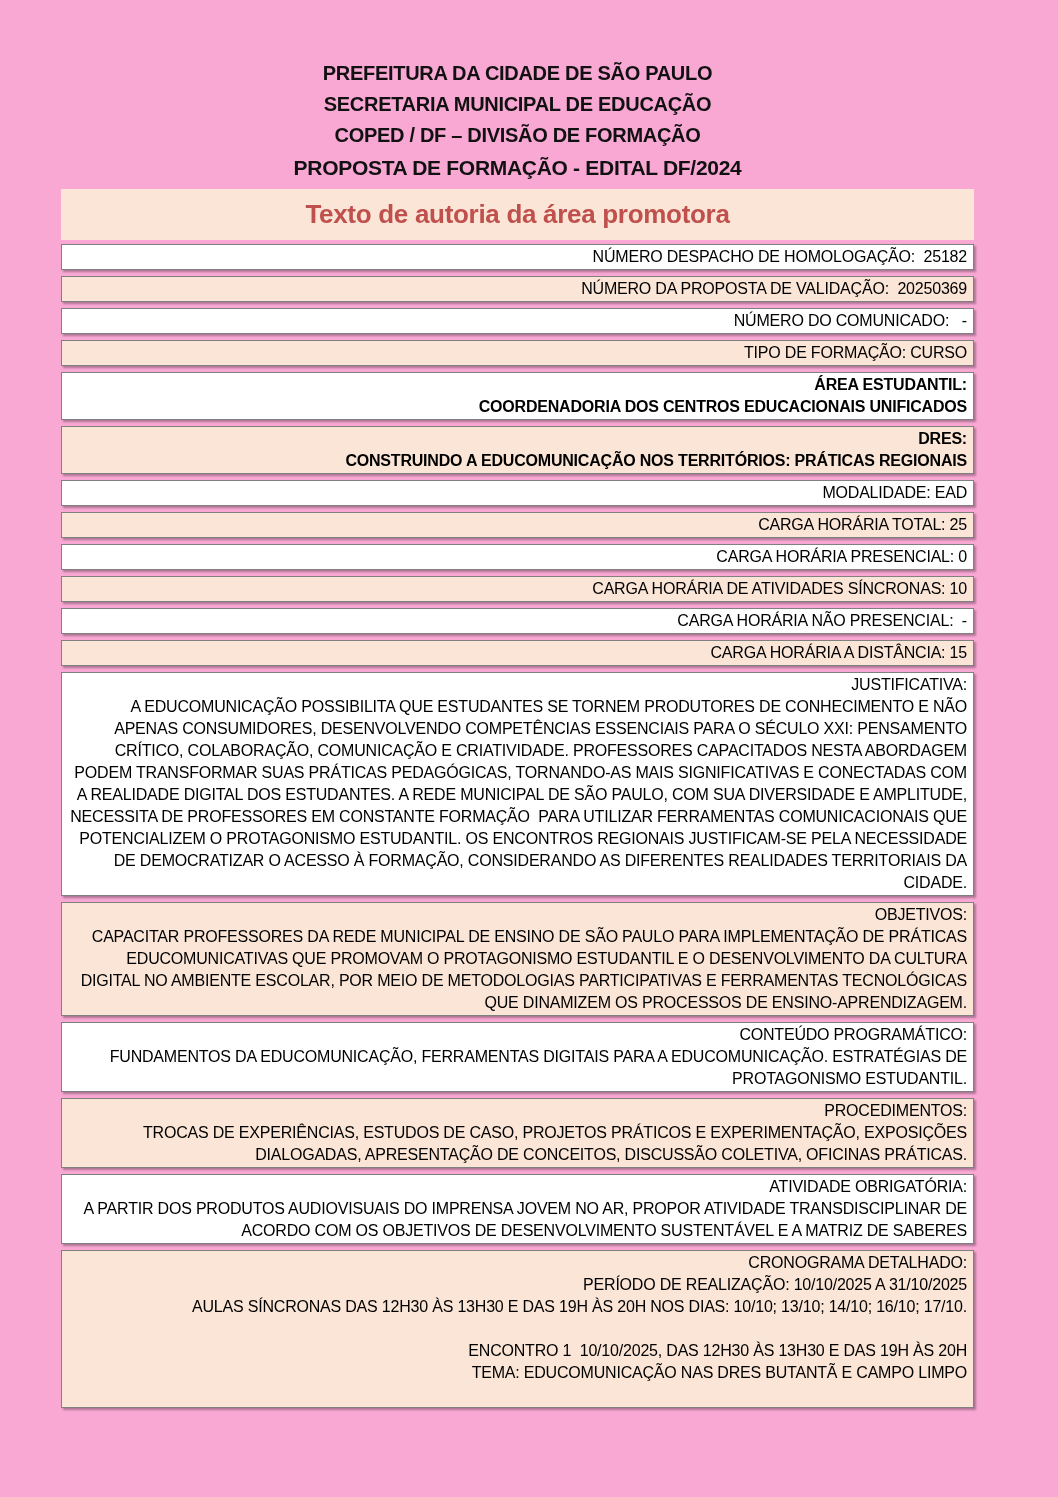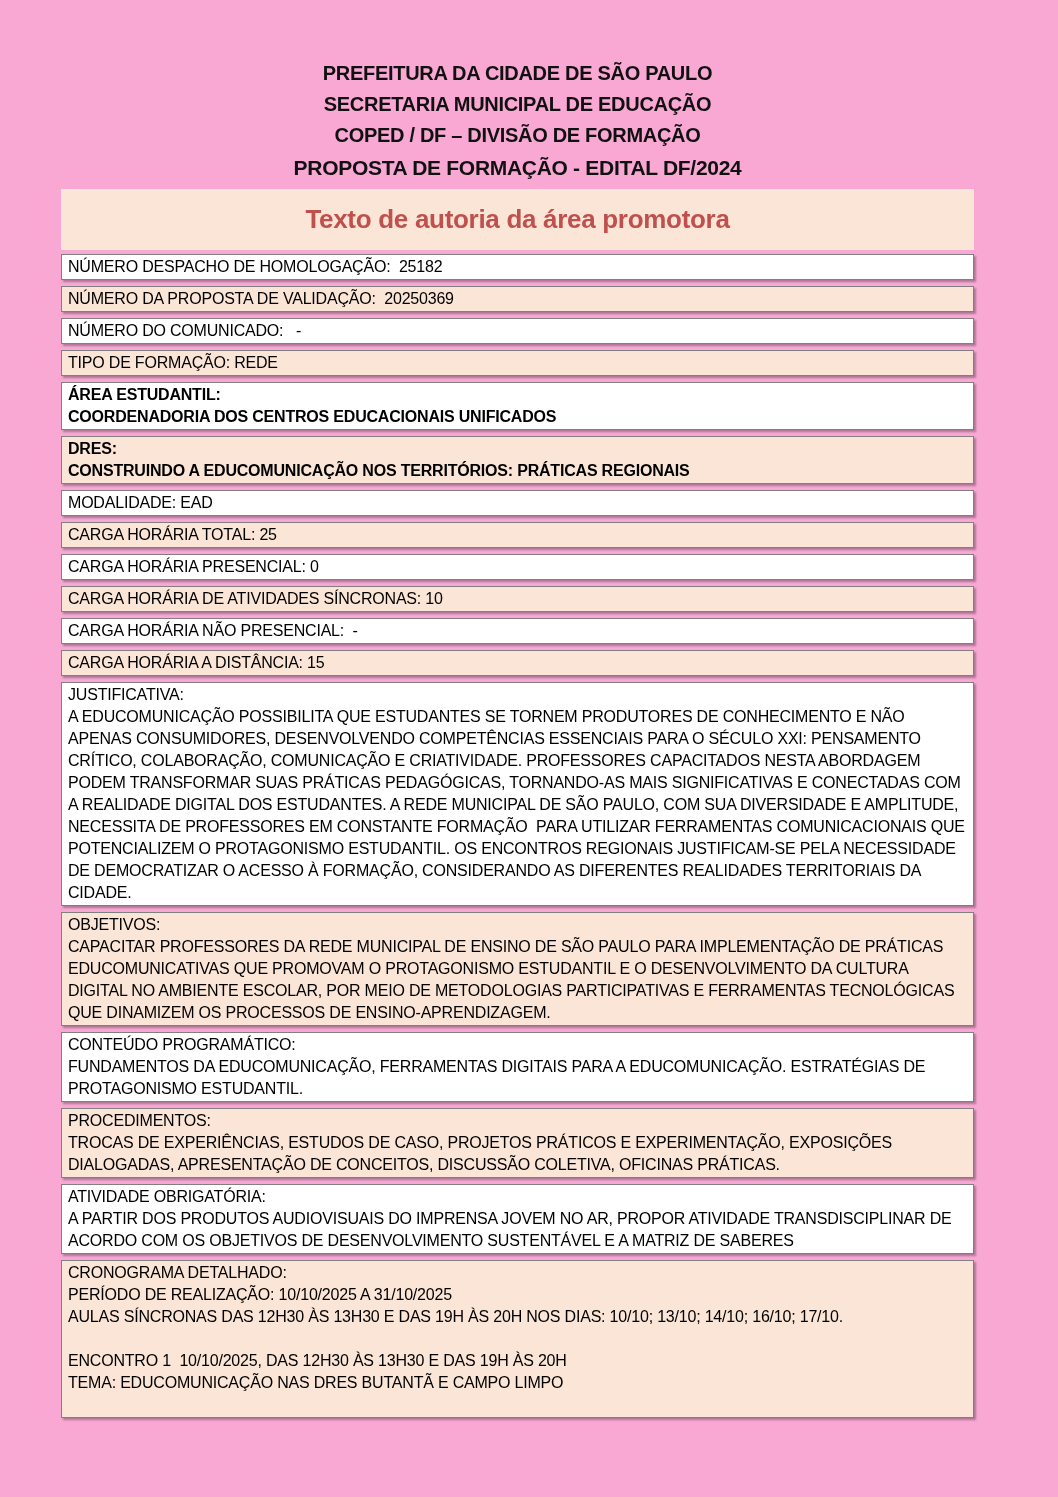--- a/index.html
+++ b/index.html
@@ -28,33 +28,34 @@
     line-height: 31px;
     letter-spacing: -0.3px;
   }
   .h-line-title {
     font-size: 21px;
     line-height: 34px;
   }
   .banner {
     margin: 4px 0 4px 61px;
     width: 913px;
-    height: 61px;
+    height: 51px;
     background: #FBE5D6;
     display: flex;
     align-items: center;
     justify-content: center;
     font-weight: bold;
     font-size: 26px;
     letter-spacing: -0.3px;
     color: #C0504D;
   }
   .fields {
     margin-left: 61px;
     width: 913px;
+    text-align: right;
   }
   .field {
     box-sizing: border-box;
     width: 100%;
     border: 1px solid #808080;
     background: #ffffff;
     margin-bottom: 6px;
     padding: 1px 6px;
     font-size: 16px;
     line-height: 22px;
@@ -93,21 +94,21 @@
       <section class="field">
         <div class="line">NÚMERO DESPACHO DE HOMOLOGAÇÃO:  25182</div>
       </section>
       <section class="field shaded">
         <div class="line">NÚMERO DA PROPOSTA DE VALIDAÇÃO:  20250369</div>
       </section>
       <section class="field">
         <div class="line">NÚMERO DO COMUNICADO:   -</div>
       </section>
       <section class="field shaded">
-        <div class="line">TIPO DE FORMAÇÃO: REDE</div>
+        <div class="line">TIPO DE FORMAÇÃO: CURSO</div>
       </section>
       <section class="field bold">
         <div class="line">ÁREA ESTUDANTIL:</div>
         <div class="line">COORDENADORIA DOS CENTROS EDUCACIONAIS UNIFICADOS</div>
       </section>
       <section class="field shaded bold">
         <div class="line">DRES:</div>
         <div class="line">CONSTRUINDO A EDUCOMUNICAÇÃO NOS TERRITÓRIOS: PRÁTICAS REGIONAIS</div>
       </section>
       <section class="field">

